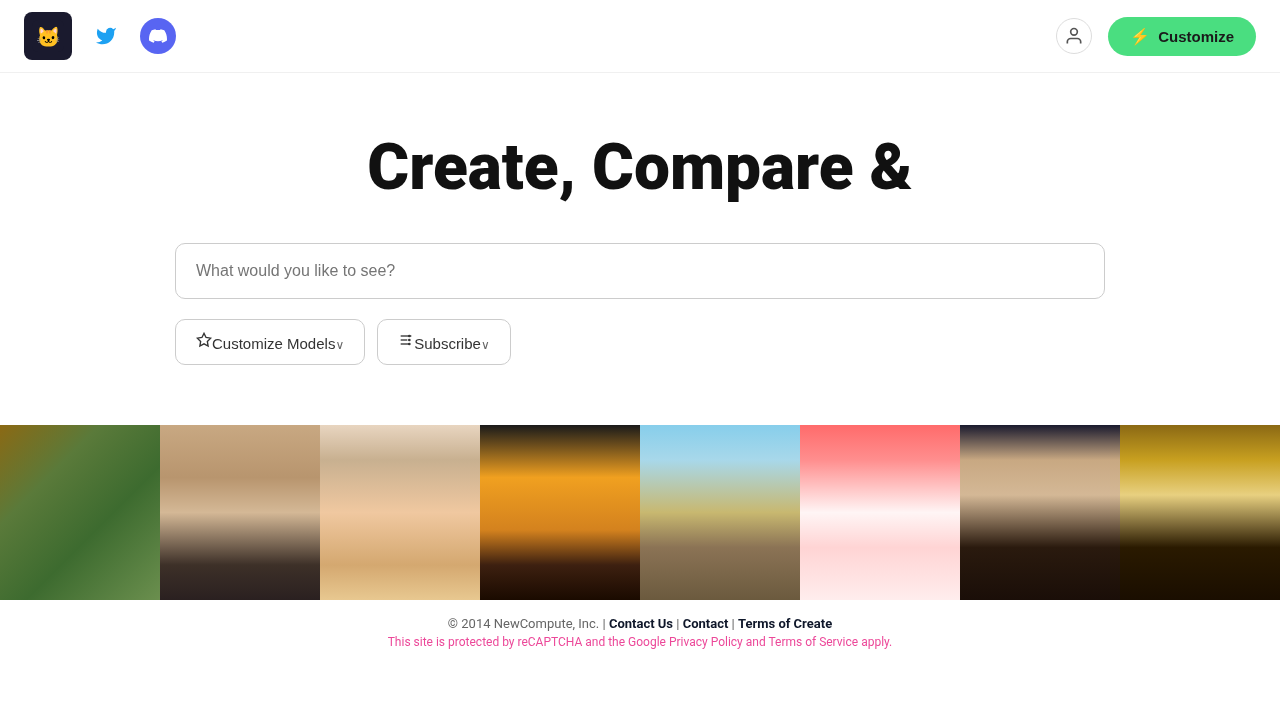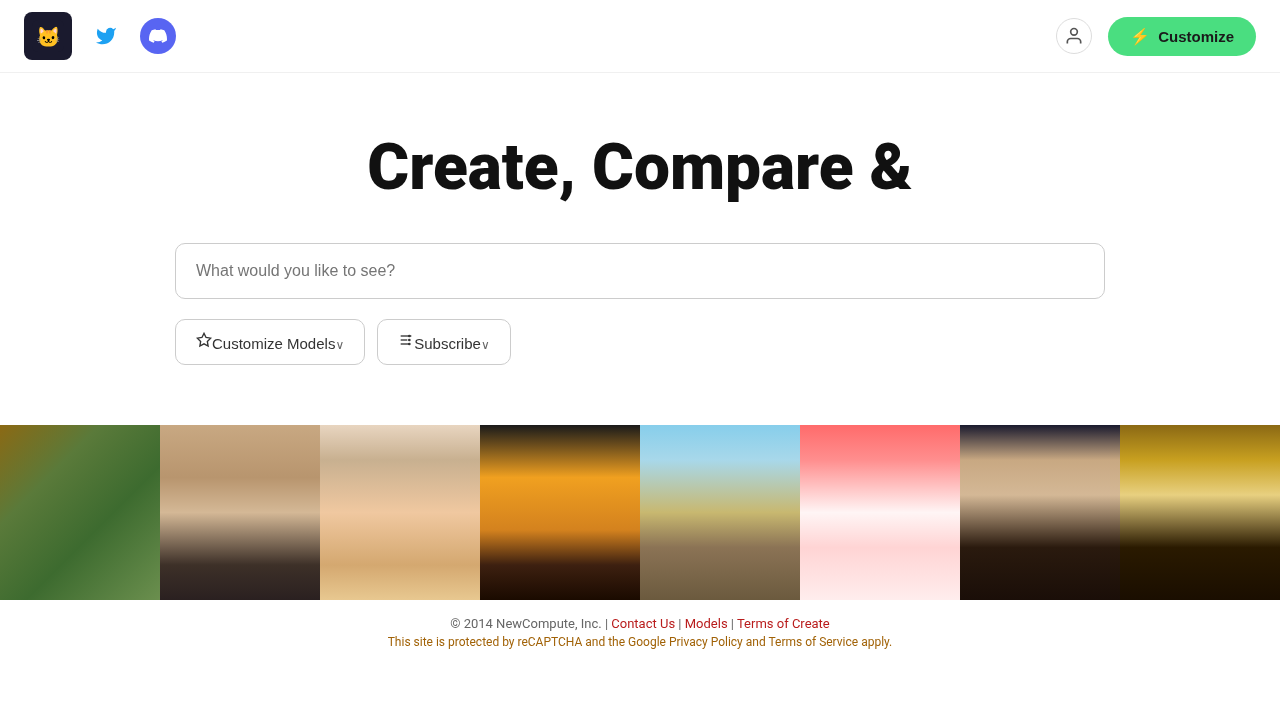--- a/index.html
+++ b/index.html
@@ -214,27 +214,28 @@
 
     
     footer {
       text-align: center;
       padding: 16px;
       font-size: 13px;
       color: #666;
     }
 
     footer a {
-      color: #b91c1c;
+      color: #0f172a;
       text-decoration: none;
+      font-weight: bold;
     }
 
     .footer-line2 {
       margin-top: 4px;
-      color: #a16207;
+      color: #ec4899;
       font-size: 12px;
     }
   </style>
 </head>
 <body>
 
 <header>
   <div class="header-left">
     <div class="logo">
       <svg width="32" height="32" viewBox="0 0 32 32" fill="none" xmlns="http://www.w3.org/2000/svg">
@@ -319,18 +320,18 @@
   <div class="image-cell img-woman"></div>
   <div class="image-cell img-eagle"></div>
 </div>
 
 <footer>
   <div>
     <span>© 2014 NewCompute, Inc.</span>
     |
     <a href="#">Contact Us</a>
     |
-    <a href="#">Models</a>
+    <a href="#">Contact</a>
     |
     <a href="#">Terms of Create</a>
   </div>
   <div class="footer-line2">This site is protected by reCAPTCHA and the Google Privacy Policy and Terms of Service apply.</div>
 </footer>
 
 </body></html>

